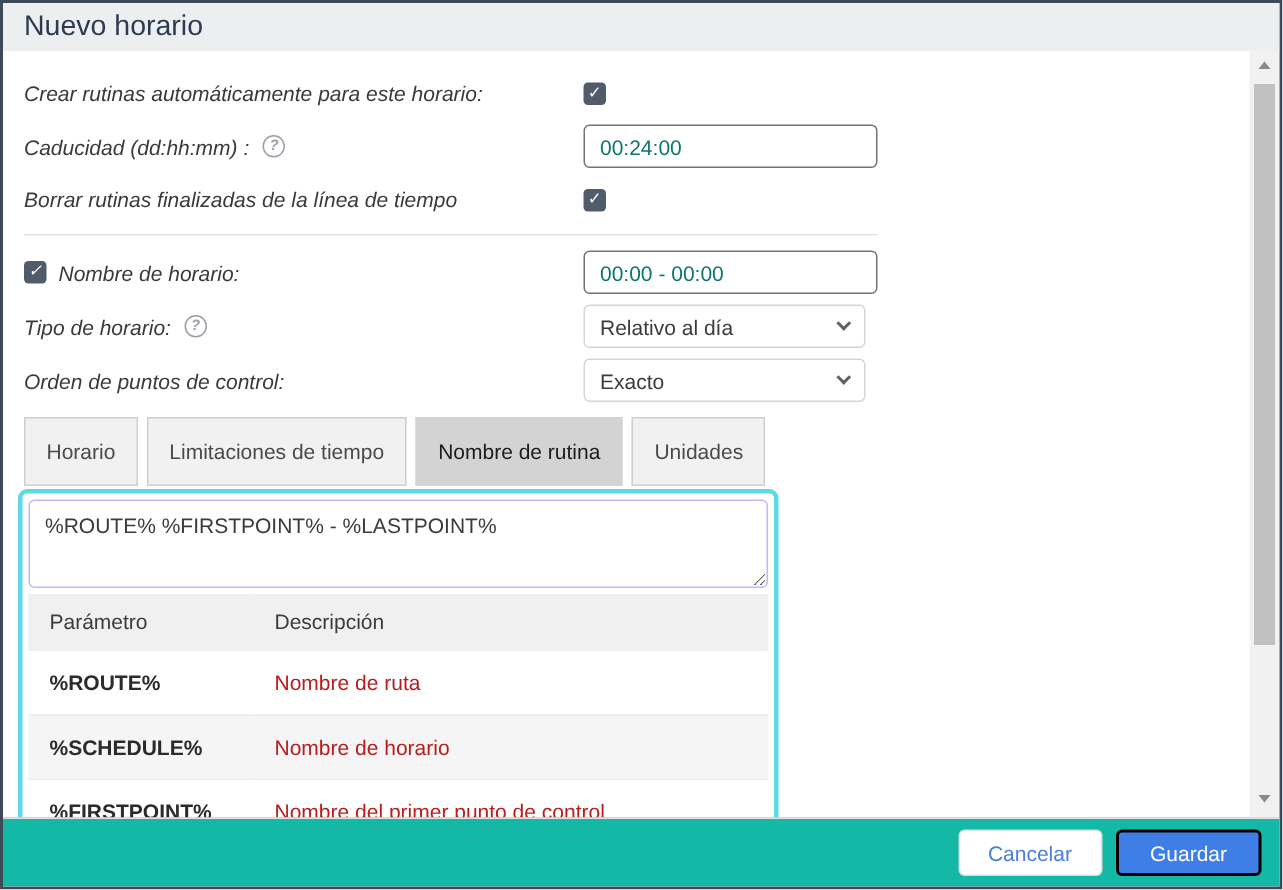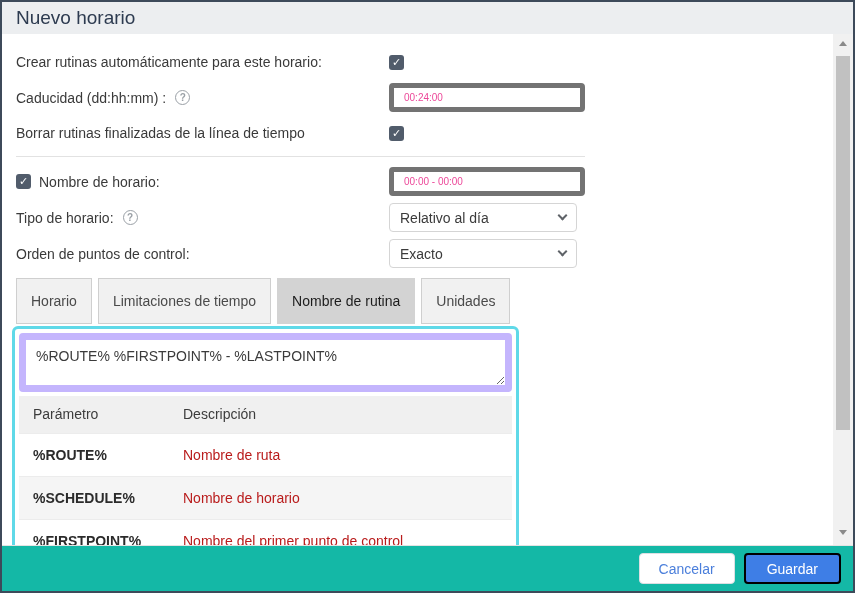--- a/index.html
+++ b/index.html
@@ -21,42 +21,42 @@
     display: flex; align-items: center;
     padding: 0 14px;
     font-size: 19px; color: #2d3b50;
   }
 
   
   .bodywrap { flex: 1; display: flex; overflow: hidden; }
   .content { flex: 1; padding: 14px 0 0 14px; overflow: hidden; }
 
   .form-row { display: flex; align-items: center; margin-bottom: 7px; min-height: 28px; }
-  .label-col { width: 373px; flex: none; display: flex; align-items: center; gap: 9px; font-size: 14px; color: #3a3a3a; }
+  .label-col { width: 373px; flex: none; display: flex; align-items: center; gap: 9px; font-size: 14px; color: #3a3a3a; font-style: italic; }
   .label-col.inline-cb { gap: 8px; }
 
   .checkbox {
     width: 15px; height: 15px; flex: none;
     background: #515c6b; border-radius: 3px;
     color: #fff; font-size: 11px; line-height: 15px;
     display: flex; align-items: center; justify-content: center;
     cursor: pointer;
   }
 
   .help-icon {
     width: 15px; height: 15px; flex: none;
     border: 1px solid #9aa0a6; border-radius: 50%;
     color: #9aa0a6; font-size: 10px; font-weight: bold;
     display: flex; align-items: center; justify-content: center;
   }
 
   .text-input {
     width: 196px; height: 29px;
-    border: 5px solid #737373; border-radius: 4px;
-    padding: 0 10px; font-size: 10px; color: #ec4899;
+    border: 1px solid #737373; border-radius: 4px;
+    padding: 0 10px; font-size: 14px; color: #0f766e;
     font-family: "Liberation Sans", sans-serif;
     background: #fff; outline: none;
   }
 
   .select {
     width: 188px; height: 29px;
     border: 1px solid #d5d5d5; border-radius: 4px;
     padding: 0 10px; font-size: 14px; color: #3b3b3b;
     background: #fff;
     display: flex; align-items: center; justify-content: space-between;
@@ -84,21 +84,21 @@
   
   .pane {
     margin-left: -4px; margin-top: 2px;
     width: 507px; height: 244px;
     border: 3px solid #5fd9e8; border-radius: 6px;
     background: #fff; overflow: hidden;
     padding: 4px;
   }
   .pattern-area {
     width: 100%; height: 59px;
-    border: 7px solid #c4b5fd; border-radius: 4px;
+    border: 1px solid #c4b5fd; border-radius: 4px;
     padding: 8px 10px; font-size: 14px; color: #3b3b3b;
     font-family: "Liberation Sans", sans-serif;
     resize: both; outline: none; display: block;
   }
 
   .param-table { width: 100%; border-collapse: collapse; margin-top: 4px; font-size: 14px; }
   .param-table th {
     background: #f0f0f0; font-weight: normal; color: #3c3c3c;
     text-align: left; height: 37px; padding: 0 0 0 14px;
   }

